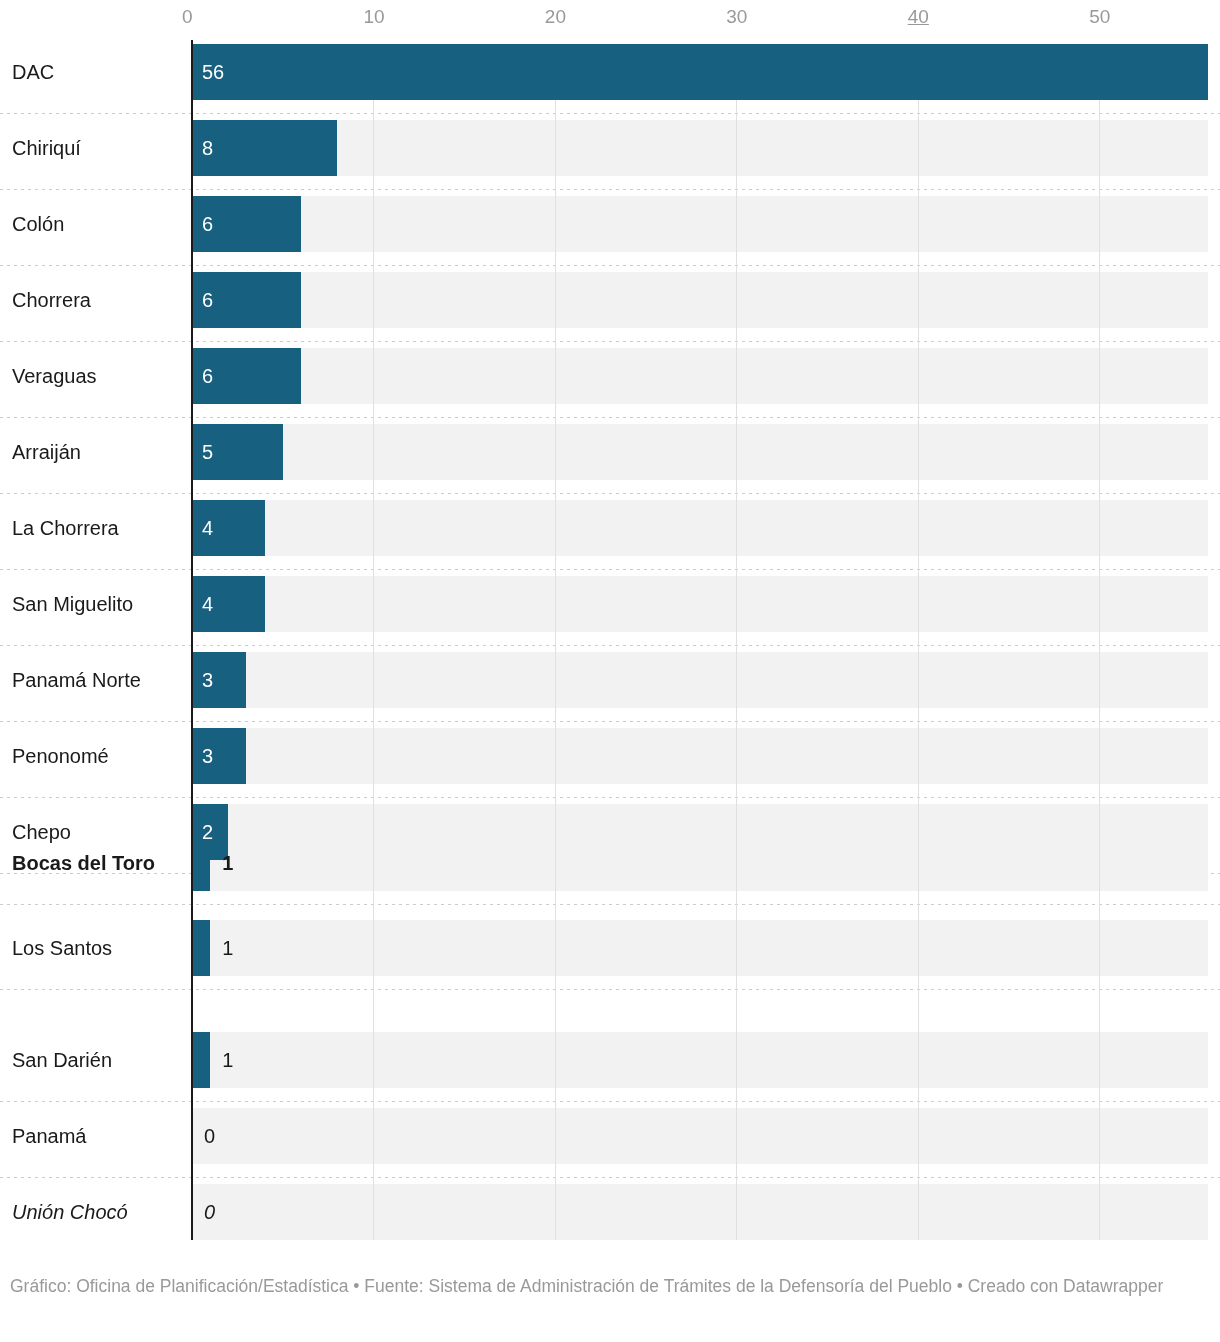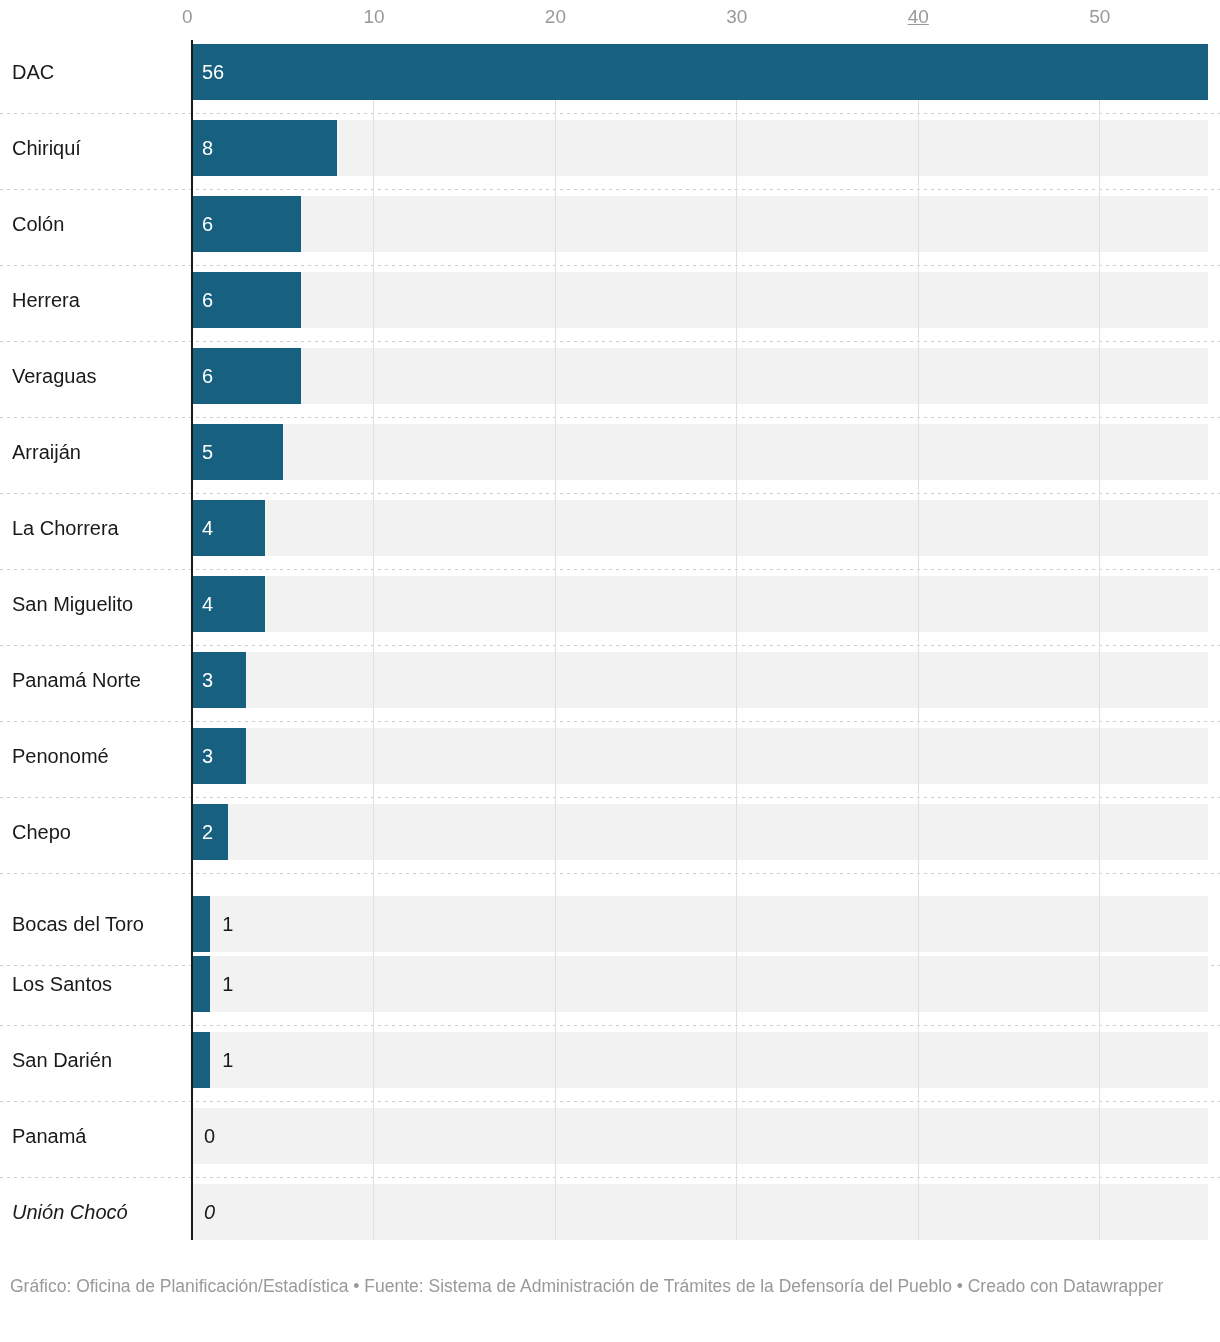--- a/index.html
+++ b/index.html
@@ -161,21 +161,21 @@
         <div class="row-sep"></div>
       </div>
       <div class="row" style="top: 196px;">
         <div class="row-label">Colón</div>
         <div class="bar-track"></div>
         <div class="bar-fill" style="width: 108.857px;"></div>
         <div class="bar-value inside" style="left: 202px;">6</div>
         <div class="row-sep"></div>
       </div>
       <div class="row" style="top: 272px;">
-        <div class="row-label">Herrera</div>
+        <div class="row-label">Chorrera</div>
         <div class="bar-track"></div>
         <div class="bar-fill" style="width: 108.857px;"></div>
         <div class="bar-value inside" style="left: 202px;">6</div>
         <div class="row-sep"></div>
       </div>
       <div class="row" style="top: 348px;">
         <div class="row-label">Veraguas</div>
         <div class="bar-track"></div>
         <div class="bar-fill" style="width: 108.857px;"></div>
         <div class="bar-value inside" style="left: 202px;">6</div>
@@ -216,28 +216,28 @@
         <div class="bar-value inside" style="left: 202px;">3</div>
         <div class="row-sep"></div>
       </div>
       <div class="row" style="top: 804px;">
         <div class="row-label">Chepo</div>
         <div class="bar-track"></div>
         <div class="bar-fill" style="width: 36.2857px;"></div>
         <div class="bar-value inside" style="left: 202px;">2</div>
         <div class="row-sep"></div>
       </div>
-      <div class="row" style="top: 896px;">
+      <div class="row" style="top: 835px; font-weight: bold;">
         <div class="row-label">Bocas del Toro</div>
         <div class="bar-track"></div>
         <div class="bar-fill" style="width: 18.1429px;"></div>
         <div class="bar-value outside" style="left: 222.143px;">1</div>
         <div class="row-sep"></div>
       </div>
-      <div class="row" style="top: 956px; text-decoration: underline;">
+      <div class="row" style="top: 920px; text-decoration: underline;">
         <div class="row-label">Los Santos</div>
         <div class="bar-track"></div>
         <div class="bar-fill" style="width: 18.1429px;"></div>
         <div class="bar-value outside" style="left: 222.143px;">1</div>
         <div class="row-sep"></div>
       </div>
       <div class="row" style="top: 1032px;">
         <div class="row-label">San Darién</div>
         <div class="bar-track"></div>
         <div class="bar-fill" style="width: 18.1429px;"></div>

